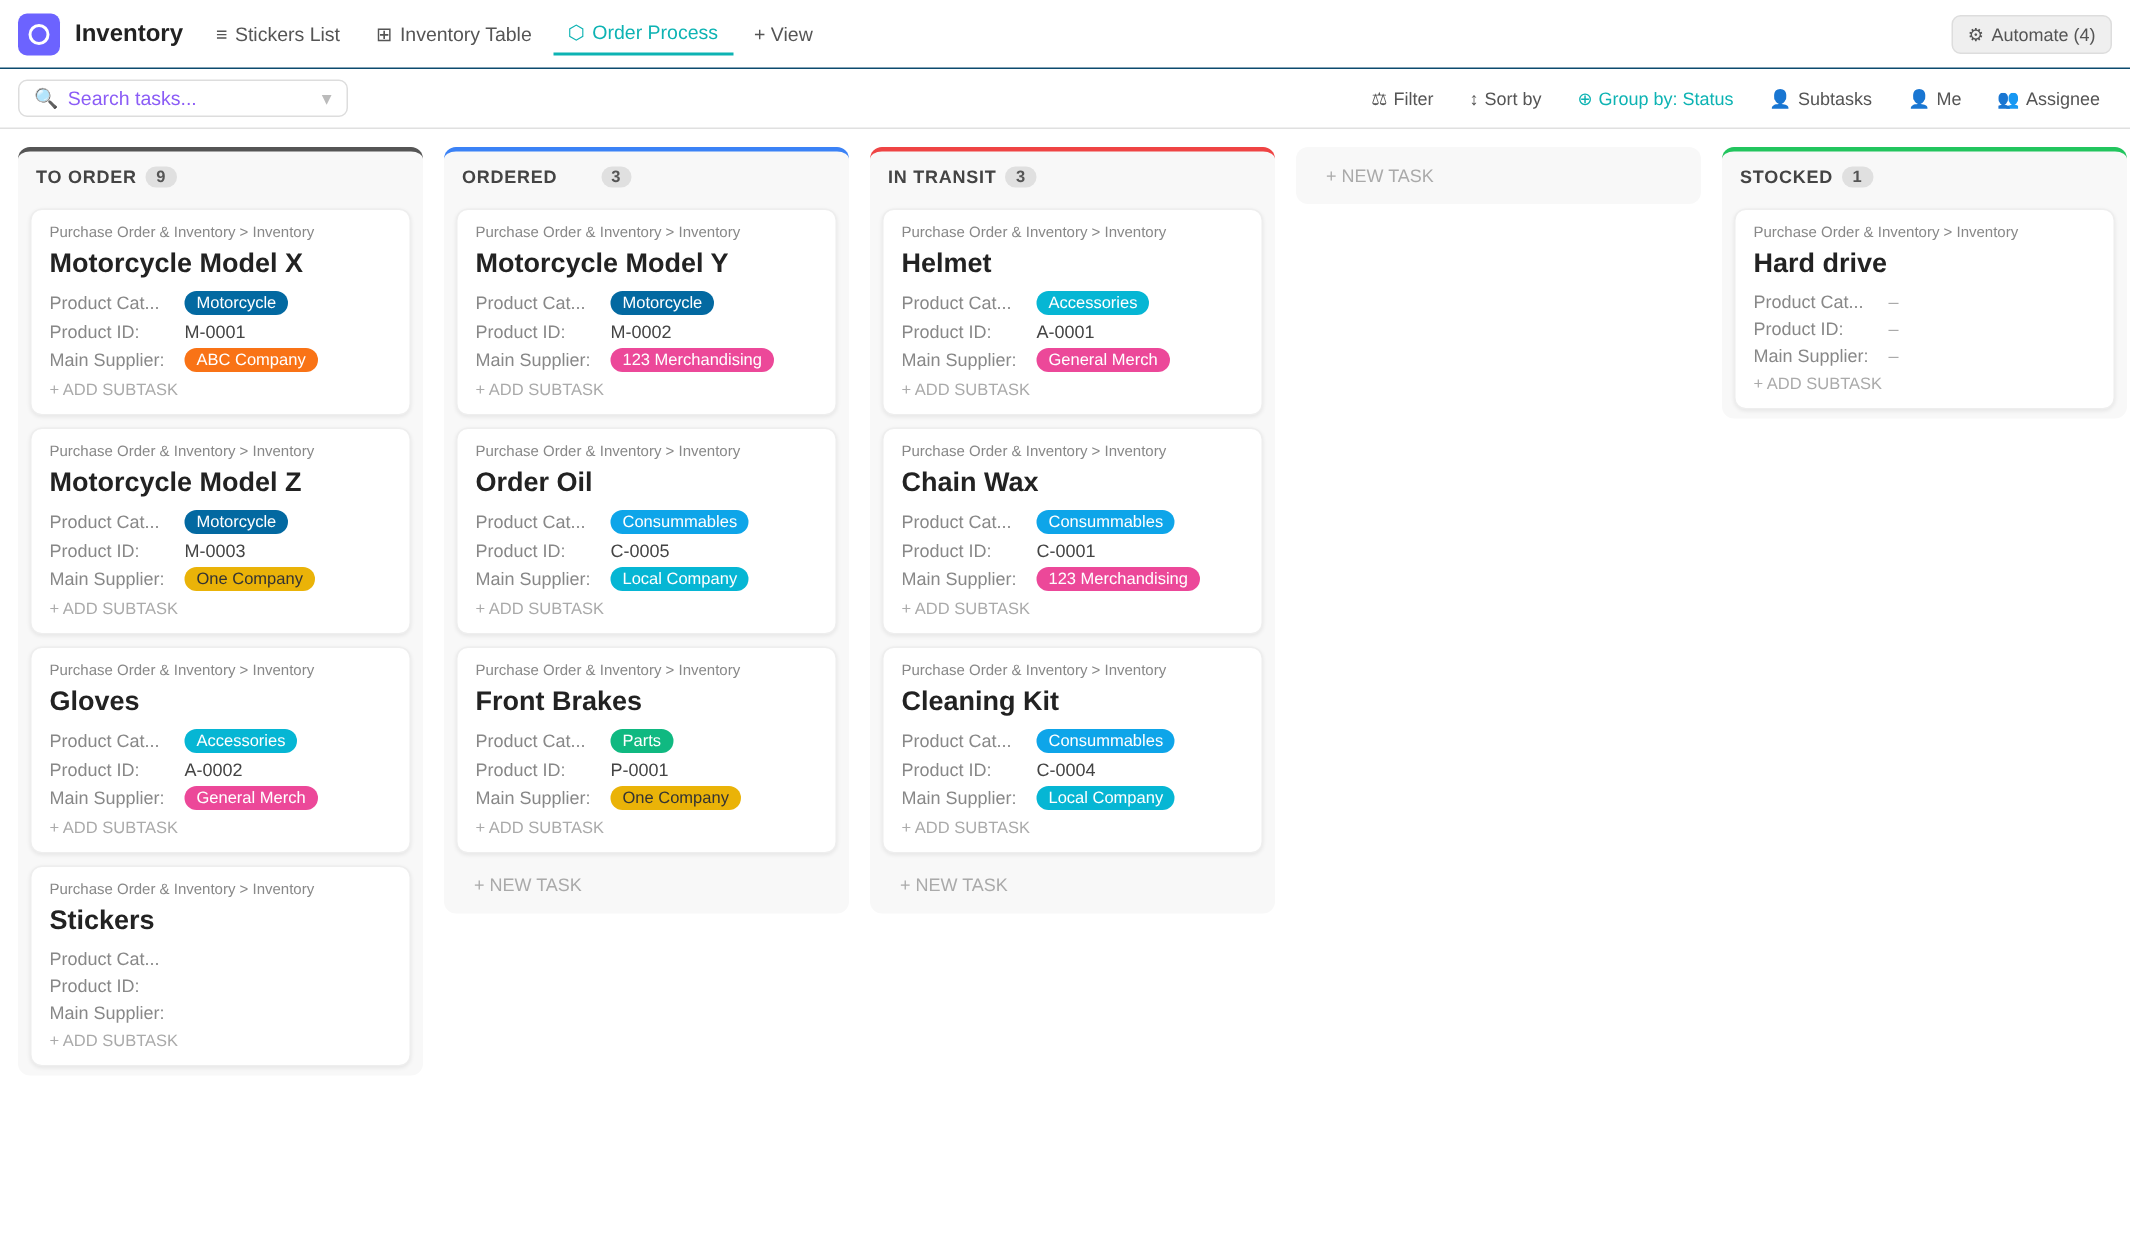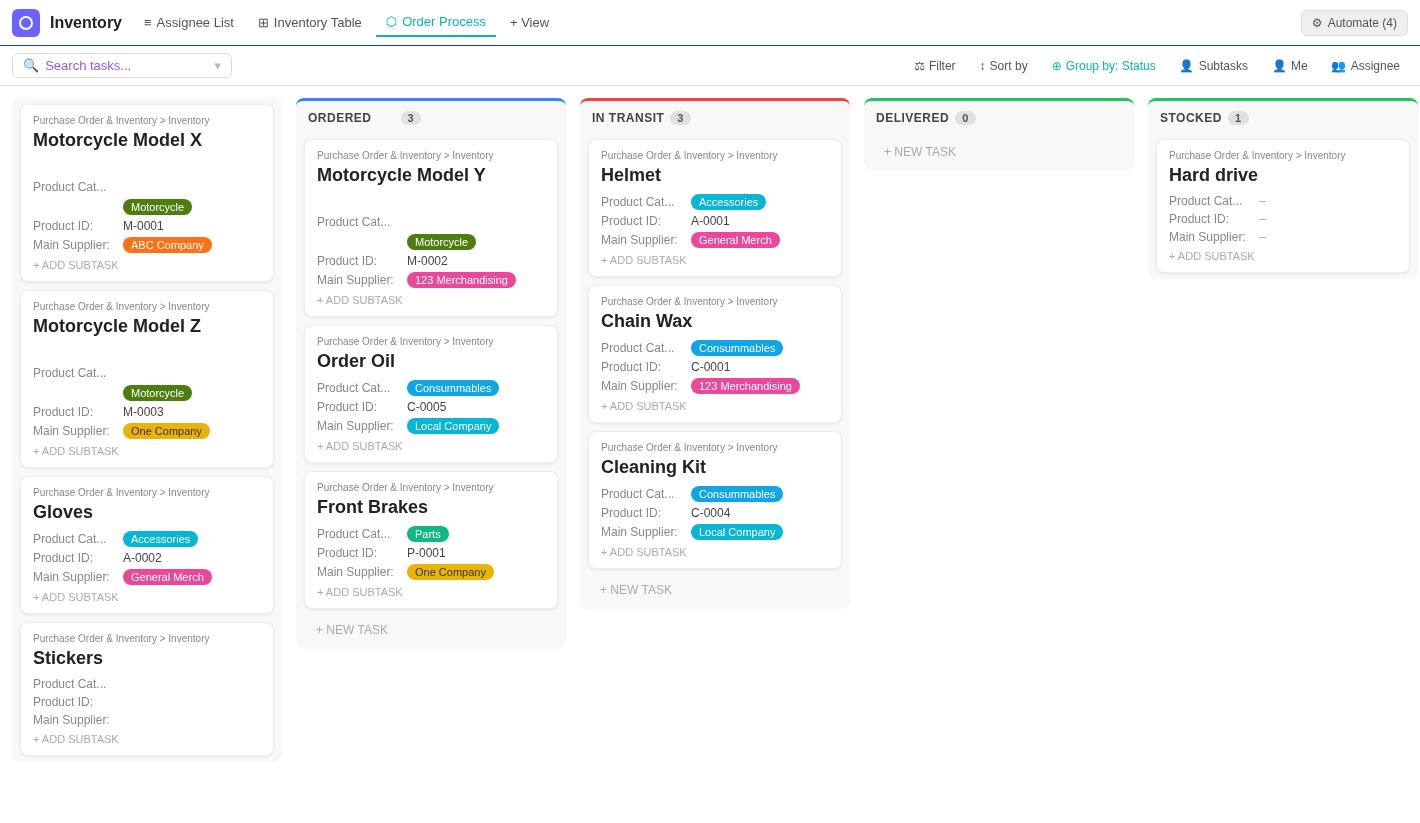--- a/index.html
+++ b/index.html
@@ -62,21 +62,21 @@
       box-shadow: 0 1px 3px rgba(0,0,0,0.08); border: 1px solid #eee;
     }
     .card-breadcrumb { font-size: 10px; color: #888; margin-bottom: 4px; }
     .card-title { font-size: 18px; font-weight: 700; color: #222; margin-bottom: 8px; }
     .card-field { display: flex; align-items: center; font-size: 12px; color: #555; margin-bottom: 4px; }
     .card-field-label { color: #888; min-width: 90px; flex-shrink: 0; }
     .card-field-value { color: #444; }
     .badge {
       display: inline-block; padding: 2px 8px; border-radius: 10px; font-size: 11px; font-weight: 500; color: #fff;
     }
-    .badge-motorcycle { background: #4d7c0f; margin-top: 40px; }
+    .badge-motorcycle { background: #0369a1; }
     .badge-accessories { background: #06b6d4; }
     .badge-consummables { background: #0ea5e9; }
     .badge-parts { background: #10b981; }
     .badge-abc { background: #f97316; }
     .badge-123merch { background: #ec4899; }
     .badge-generalmerch { background: #ec4899; }
     .badge-onecompany { background: #eab308; color: #333; }
     .badge-localcompany { background: #06b6d4; }
 
     .add-subtask { font-size: 11px; color: #aaa; margin-top: 6px; cursor: pointer; }
@@ -88,21 +88,21 @@
 </head>
 <body>
 
 <nav class="top-nav">
   <div class="nav-logo">
     <div class="nav-logo-inner"></div>
   </div>
   <span class="nav-title">Inventory</span>
   <a class="nav-tab">
     <span>≡</span>
-    <span>Assignee List</span>
+    <span>Stickers List</span>
   </a>
   <a class="nav-tab">
     <span>⊞</span>
     <span>Inventory Table</span>
   </a>
   <a class="nav-tab active">
     <span style="color:#0db3b3;">⬡</span>
     <span style="color:#0db3b3;">Order Process</span>
   </a>
   <a class="nav-tab">
@@ -143,20 +143,24 @@
     <span>Me</span>
   </div>
   <div class="toolbar-btn">
     <span>👥</span>
     <span>Assignee</span>
   </div>
 </div>
 
 <div class="board" id="board-container">
 <div class="column">
+      <div class="column-header to-order">
+        <span>TO ORDER</span>
+        <span class="col-count">9</span>
+      </div>
       <div class="column-body">
         <div class="card">
       <div class="card-breadcrumb">Purchase Order &amp; Inventory &gt; Inventory</div>
       <div class="card-title">Motorcycle Model X</div>
       <div class="card-field">
         <span class="card-field-label">Product Cat...</span>
         <span class="badge badge-motorcycle">Motorcycle</span>
       </div>
       <div class="card-field">
         <span class="card-field-label">Product ID:</span>
@@ -335,24 +339,20 @@
       <div class="card-field">
         <span class="card-field-label">Main Supplier:</span>
         <span class="badge badge-localcompany">Local Company</span>
       </div>
       <div class="add-subtask">+ ADD SUBTASK</div>
     </div>
         <div class="new-task-btn">+ NEW TASK</div>
       </div>
     </div>
     <div class="column">
-      <div class="column-header delivered">
-        <span>DELIVERED</span>
-        <span class="col-count">0</span>
-      </div>
       <div class="column-body">
         <div class="new-task-btn">+ NEW TASK</div>
       </div>
     </div>
     <div class="column">
       <div class="column-header stocked">
         <span>STOCKED</span>
         <span class="col-count">1</span>
       </div>
       <div class="column-body">

